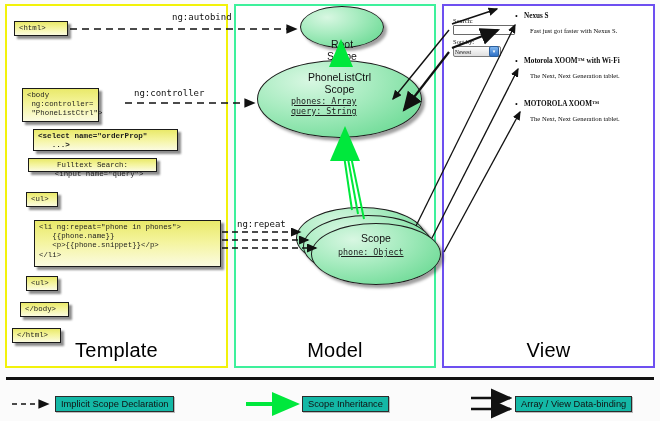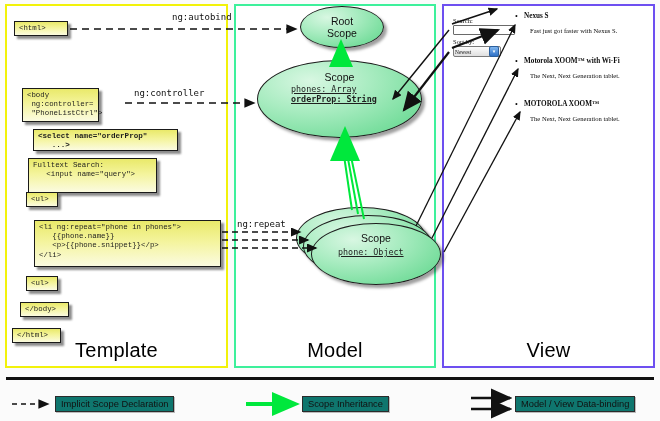--- a/index.html
+++ b/index.html
@@ -80,21 +80,21 @@
   .edge-label{
     position:absolute;
     font-family:"DejaVu Sans Mono","Liberation Mono",monospace;
     font-size:9px;color:#111;white-space:nowrap;
   }
 
   
   #legend-rule{position:absolute;left:6px;top:377px;width:648px;height:3px;background:#111;}
   .legend-box{
     position:absolute;box-sizing:border-box;
-    border:1.5px solid #2b2b2b;background:#0f766e;
+    border:1.5px solid #2b2b2b;background:#14b8a6;
     font-size:9.3px;color:#111;
     padding:2px 5px;white-space:nowrap;
     box-shadow:1px 1px 0 rgba(0,0,0,.25);
   }
   svg{position:absolute;left:0;top:0;width:660px;height:421px;overflow:visible;pointer-events:none;}
 </style>
 </head>
 <body>
 
 <div id="stage">
@@ -111,50 +111,51 @@
 
   <div class="codebox" style="left:14px;top:21px;width:54px;height:15px;">&lt;html&gt;</div>
 
   <div class="codebox" style="left:22px;top:88px;width:77px;height:34px;">&lt;body
  ng:controller=
  "PhoneListCtrl"&gt;</div>
 
   <div class="codebox bold" style="left:33px;top:129px;width:145px;height:22px;">&lt;select name="orderProp"
    ...&gt;</div>
 
-  <div class="codebox" style="left:28px;top:158px;width:129px;height:35px;">Fulltext Search:
+  <div class="codebox" style="left:28px;top:158px;width:129px;height:14px;text-align:center;">Fulltext Search:
    &lt;input name="query"&gt;</div>
 
   <div class="codebox" style="left:26px;top:192px;width:32px;height:15px;">&lt;ul&gt;</div>
 
   <div class="codebox" style="left:34px;top:220px;width:187px;height:47px;">&lt;li ng:repeat="phone in phones"&gt;
    {{phone.name}}
    &lt;p&gt;{{phone.snippet}}&lt;/p&gt;
 &lt;/li&gt;</div>
 
   <div class="codebox" style="left:26px;top:276px;width:32px;height:15px;">&lt;ul&gt;</div>
 
   <div class="codebox" style="left:20px;top:302px;width:49px;height:15px;">&lt;/body&gt;</div>
 
   <div class="codebox" style="left:12px;top:328px;width:49px;height:15px;">&lt;/html&gt;</div>
 
   <div class="ellipse" style="left:300px;top:6px;width:84px;height:42px;">
-    <div class="ell-title" style="padding-top:8px;">
+    <div class="ell-title" style="padding-top:8px;margin-top:23px;">
       <div>Root</div>
       <div>Scope</div>
     </div>
   </div>
 
   <div class="ellipse" style="left:257px;top:60px;width:165px;height:78px;">
     <div class="ell-title" style="padding-top:10px;">
+      <div>PhoneListCtrl</div>
       <div>Scope</div>
     </div>
     <div class="ell-props" style="padding-left:33px;padding-top:2px;">
       <div>phones: Array</div>
-      <div style="font-weight:bold;">orderProp: String</div>
+      <div>query: String</div>
     </div>
   </div>
 
   <div class="ellipse" style="left:296px;top:207px;width:130px;height:62px;"></div>
   <div class="ellipse" style="left:303px;top:215px;width:130px;height:62px;"></div>
   <div class="ellipse" style="left:311px;top:223px;width:130px;height:62px;">
     <div class="ell-title" style="padding-top:8px;">
       <div>Scope</div>
     </div>
     <div class="ell-props" style="padding-left:26px;padding-top:4px;">
@@ -259,15 +260,15 @@
       <line x1="471" y1="409" x2="510" y2="409" stroke="#111" stroke-width="2.4" marker-end="url(#ah-black-big)"></line>
     </g>
   </svg>
 
   <div id="legend-rule"></div>
 
   <div class="legend-box" style="left:55px;top:396px;">Implicit Scope Declaration</div>
 
   <div class="legend-box" style="left:302px;top:396px;">Scope Inheritance</div>
 
-  <div class="legend-box" style="left:515px;top:396px;">Model / View Data-binding</div>
+  <div class="legend-box" style="left:515px;top:396px;">Array / View Data-binding</div>
 
 </div>
 
 </body></html>

